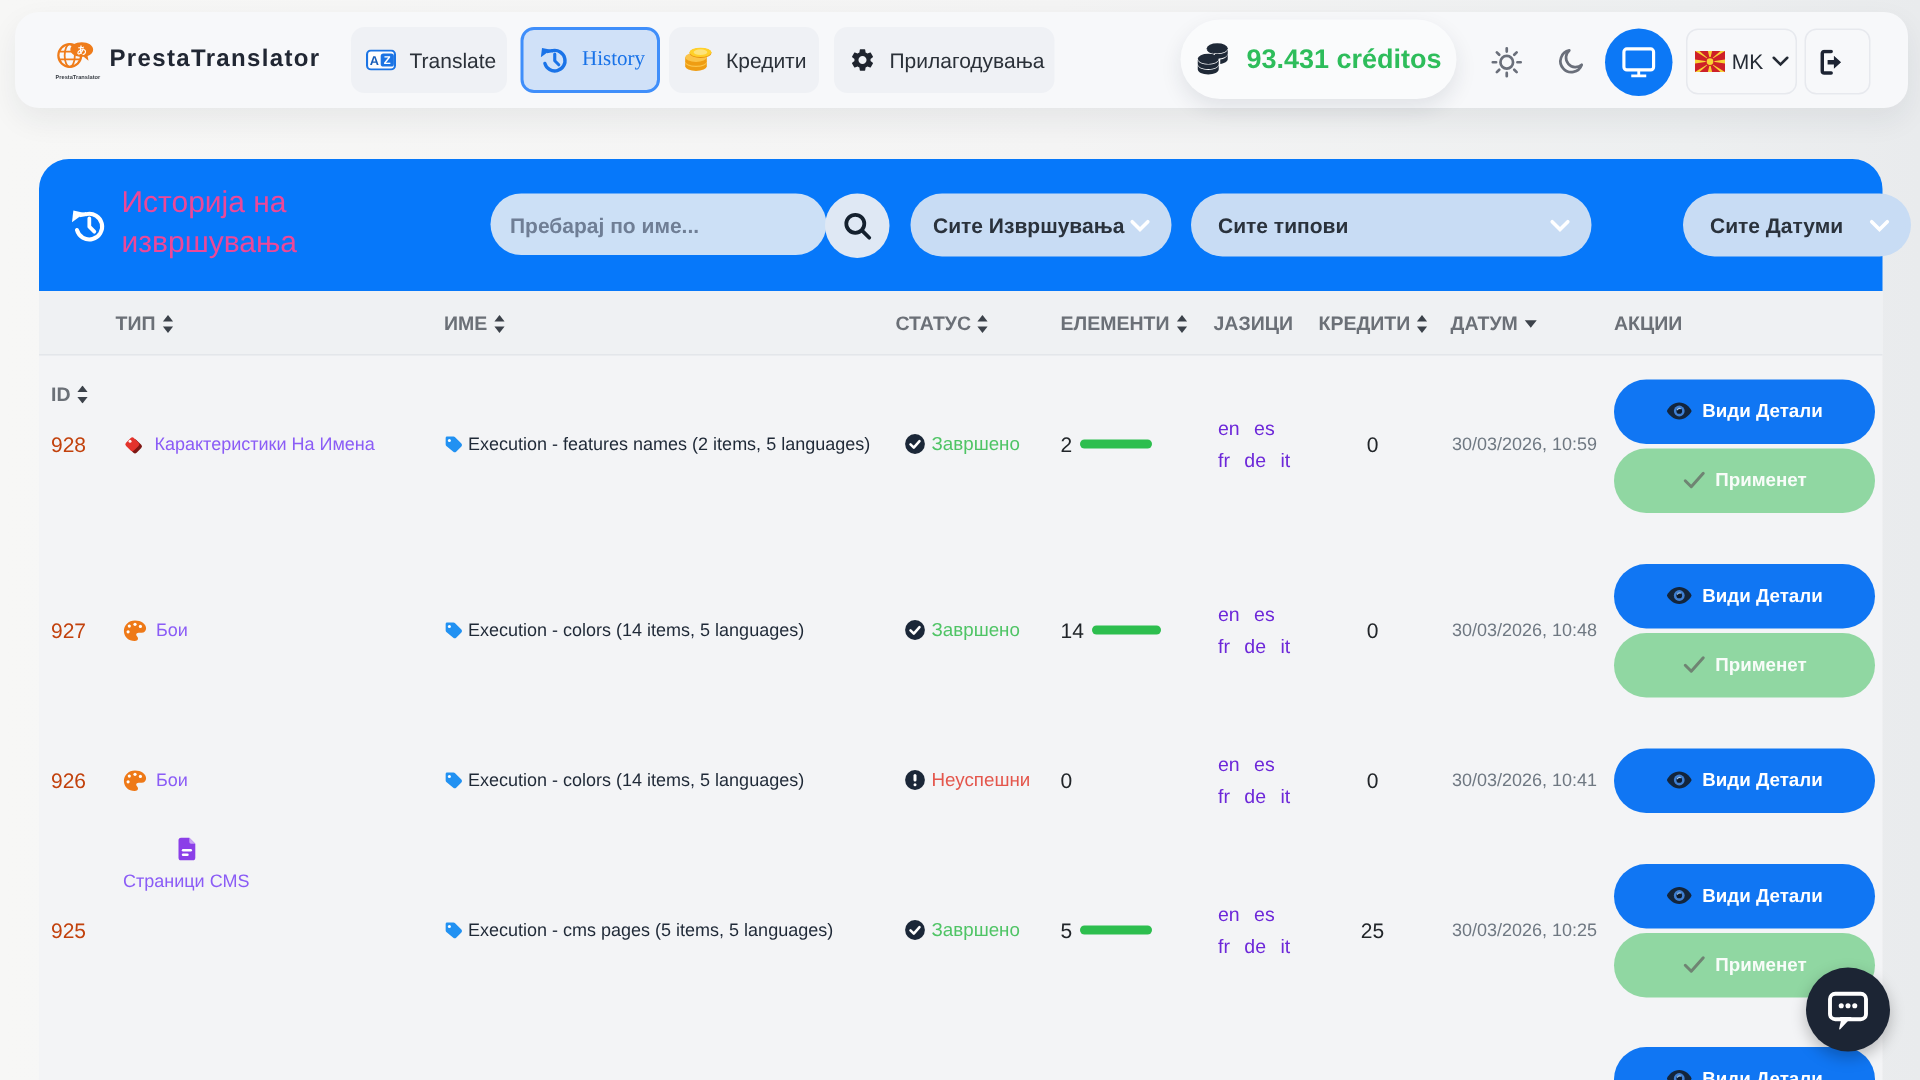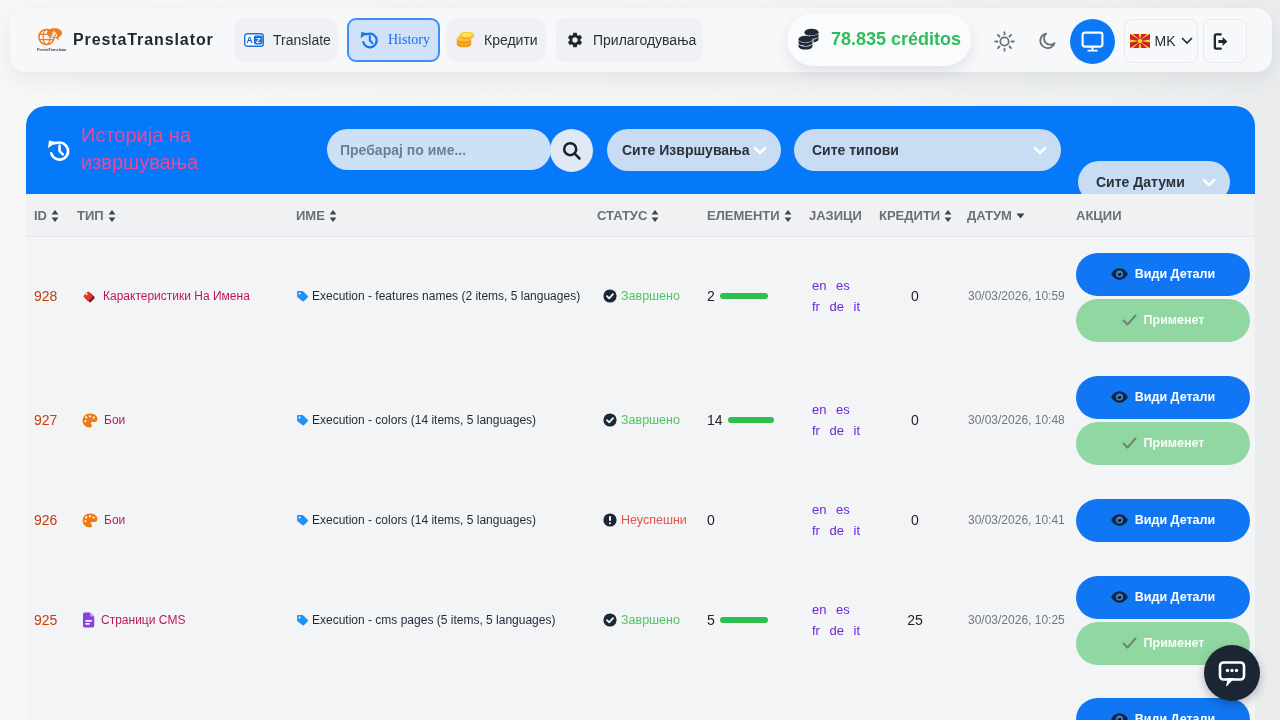--- a/index.html
+++ b/index.html
@@ -41,21 +41,21 @@
   .dd .chev { position:absolute; right:14px; }
 
   
   .tablewrap { position:absolute; left:26px; top:194px; width:1229px; height:526px; background:#f3f4f6; }
   .thead { position:absolute; left:0; top:0; width:1229px; height:43px; background:#eff1f3; border-bottom:1px solid #e3e6ea; }
   .th { position:absolute; top:0; height:43px; display:flex; align-items:center; gap:4px;
         font-size:13px; font-weight:bold; color:#6b7077; }
   .row { position:absolute; left:0; width:1229px; }
   .cell { position:absolute; display:flex; align-items:center; }
   .idc { font-size:14px; color:#c2410c; }
-  .typec { font-size:12px; color:#be185d; gap:6px;}
+  .typec { font-size:12px; color:#8b5cf6; gap:6px;}
   .namec { font-size:12px; color:#1f2937; gap:3px;}
   .statusc { gap:4px; font-size:12.5px; }
   .stat-ok { color:#4fc465; }
   .stat-bad { color:#e4564c; }
   .elemc { font-size:14px; color:#212529; gap:5px; }
   .bar { width:48px; height:6px; border-radius:3px; background:#2dbe4e; }
   .langc { font-size:13px; color:#6d28d9; line-height:21.5px; word-spacing:6px; }
   .credc { font-size:14px; color:#212529; justify-content:center; width:30px; }
   .datec { font-size:12px; color:#6f7882; }
   .btn { position:absolute; left:1050px; width:174px; height:43px; border-radius:22px;
@@ -125,21 +125,21 @@
   <svg width="24" height="23" viewBox="0 0 24 23">
     <g fill="#1f2937">
       <ellipse cx="14.5" cy="4.2" rx="7" ry="3.4"></ellipse>
       <path d="M7.5 4.6 c0 2 3.2 3.4 7 3.4 s7-1.4 7-3.4 v3 c0 2-3.2 3.4-7 3.4 l-1.5-.05 v-3 z"></path>
       <path d="M21.5 8.3 v3 c0 1.6-2.2 2.9-5 3.3 v-3 c2.4-.35 4.3-1.2 5-3.3z"></path>
       <ellipse cx="8.5" cy="11.2" rx="7" ry="3.4"></ellipse>
       <path d="M1.5 11.6 c0 2 3.2 3.4 7 3.4 s7-1.4 7-3.4 v3 c0 2-3.2 3.4-7 3.4 s-7-1.4-7-3.4z"></path>
       <path d="M1.5 15.2 c0 2 3.2 3.4 7 3.4 s7-1.4 7-3.4 v3 c0 2-3.2 3.4-7 3.4 s-7-1.4-7-3.4z"></path>
     </g>
   </svg>
-  <span>78.835 créditos</span>
+  <span>93.431 créditos</span>
 </div>
 
 <div class="abs" style="left:994px; top:31px;">
   <svg width="21" height="21" viewBox="0 0 21 21" fill="none" stroke="#6a6f7a" stroke-width="1.8" stroke-linecap="round">
     <circle cx="10.5" cy="10.5" r="4.2"></circle>
     <path d="M10.5 1.2v2.2M10.5 17.6v2.2M1.2 10.5h2.2M17.6 10.5h2.2M3.9 3.9l1.6 1.6M15.5 15.5l1.6 1.6M3.9 17.1l1.6-1.6M15.5 5.5l1.6-1.6"></path>
   </svg>
 </div>
 <div class="abs" style="left:1038px; top:31px;">
   <svg width="20" height="20" viewBox="0 0 20 20">
@@ -195,29 +195,29 @@
 <div class="dd" style="left:607px; width:174px; padding-left:15px;">Сите Извршувања
   <span class="chev"><svg width="14" height="9" viewBox="0 0 14 9" fill="none" stroke="#fff" stroke-width="2.4" stroke-linecap="round">
         <path d="M1.8 1.8 L7 7 L12.2 1.8"></path>
       </svg></span>
 </div>
 <div class="dd" style="left:794px; width:267px; padding-left:18px;">Сите типови
   <span class="chev"><svg width="14" height="9" viewBox="0 0 14 9" fill="none" stroke="#fff" stroke-width="2.4" stroke-linecap="round">
         <path d="M1.8 1.8 L7 7 L12.2 1.8"></path>
       </svg></span>
 </div>
-<div class="dd" style="left:1078px; width:152px; padding-left:18px;margin-top:32px;">Сите Датуми
+<div class="dd" style="left:1122px; width:152px; padding-left:18px;">Сите Датуми
   <span class="chev"><svg width="14" height="9" viewBox="0 0 14 9" fill="none" stroke="#fff" stroke-width="2.4" stroke-linecap="round">
         <path d="M1.8 1.8 L7 7 L12.2 1.8"></path>
       </svg></span>
 </div>
 
 <div class="tablewrap">
   <div class="thead">
-    <div class="th" style="left:8px;">ID <svg class="sort" width="8" height="12" viewBox="0 0 8 12">
+    <div class="th" style="left:8px;margin-top:47px;">ID <svg class="sort" width="8" height="12" viewBox="0 0 8 12">
           <path d="M4 0 L7.4 4.4 H0.6z" fill="#3c424a"></path>
           <path d="M0.6 7.6 H7.4 L4 12z" fill="#3c424a"></path>
         </svg></div>
     <div class="th" style="left:51px;text-align:center;">ТИП <svg class="sort" width="8" height="12" viewBox="0 0 8 12">
           <path d="M4 0 L7.4 4.4 H0.6z" fill="#3c424a"></path>
           <path d="M0.6 7.6 H7.4 L4 12z" fill="#3c424a"></path>
         </svg></div>
     <div class="th" style="left:270px;">ИМЕ <svg class="sort" width="8" height="12" viewBox="0 0 8 12">
           <path d="M4 0 L7.4 4.4 H0.6z" fill="#3c424a"></path>
           <path d="M0.6 7.6 H7.4 L4 12z" fill="#3c424a"></path>
@@ -384,21 +384,21 @@
           <circle cx="8.5" cy="6" r="3.6" fill="#3f7fd3"></circle>
           <circle cx="8.5" cy="6" r="1.9" fill="#0d1b2e"></circle>
           <path d="M7.3 5.1 a1.6 1.6 0 0 1 1.9 -.7" fill="none" stroke="#9fc4ea" stroke-width="0.8" stroke-linecap="round"></path>
         </svg>
       <span>Види Детали</span>
     </div>
   </div>
 
   <div class="row" style="top:364px; height:124px;">
     <div class="cell idc" style="left:8px; top:0; height:100%;">925</div>
-    <div class="cell typec" style="left:56px; top:0; height:100%;">
+    <div class="cell typec" style="left:56px; top:0; height:100%;flex-direction:column;">
       <svg width="13" height="16" viewBox="0 0 13 16">
         <path d="M1 2.2 A1.7 1.7 0 0 1 2.7 0.5 H8.2 L12.2 4.5 V13.8 A1.7 1.7 0 0 1 10.5 15.5 H2.7 A1.7 1.7 0 0 1 1 13.8z" fill="#8b3fe8"></path>
         <path d="M8.2 0.5 L12.2 4.5 H9.4 A1.2 1.2 0 0 1 8.2 3.3z" fill="#c9a2f5"></path>
         <rect x="3.2" y="8" width="6.8" height="1.7" rx="0.85" fill="#fff"></rect>
         <rect x="3.2" y="11" width="4.6" height="1.7" rx="0.85" fill="#fff"></rect>
       </svg>
       <span>Страници CMS</span>
     </div>
     <div class="cell namec" style="left:270px; top:0; height:100%;">
       <svg width="13" height="13" viewBox="0 0 13 13">

